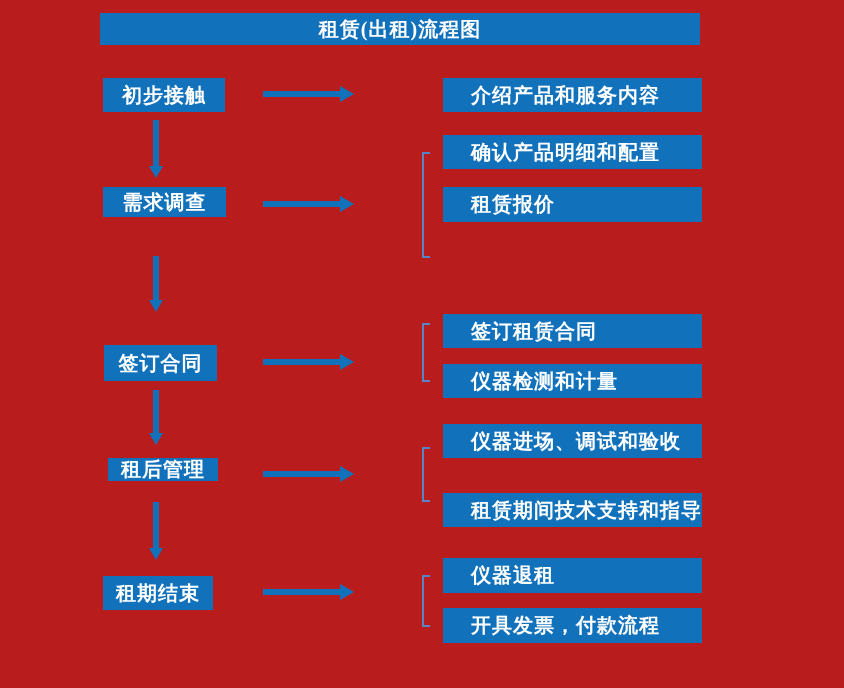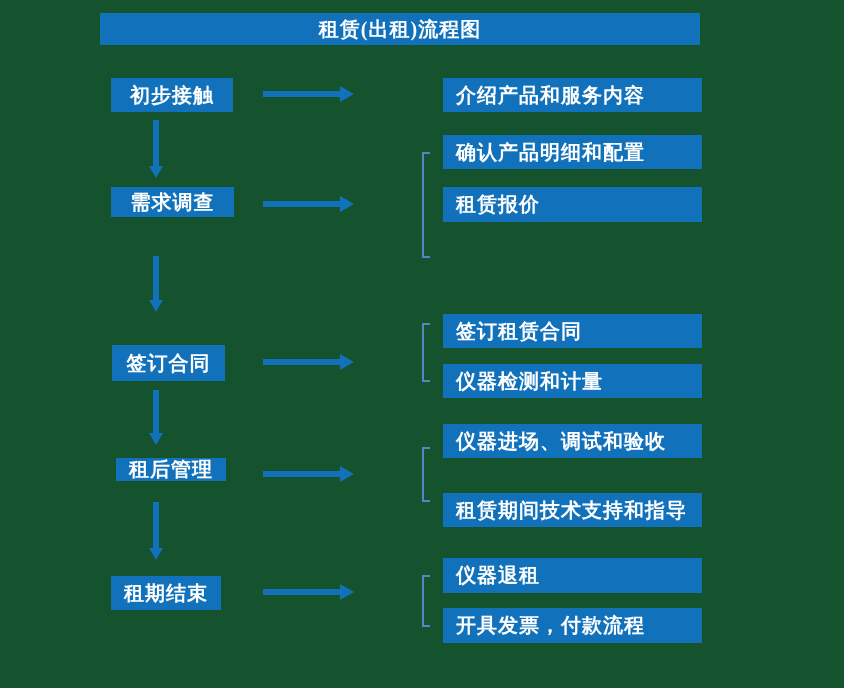--- a/index.html
+++ b/index.html
@@ -1,39 +1,39 @@
 <!DOCTYPE html>
 <html><head>
 <meta charset="utf-8">
 <style>
   html,body{margin:0;padding:0;background:#ffffff;}
   .canvas{
     position:relative;
     width:844px;height:688px;
-    background:#14532d;
+    background:#b91c1c;
     font-family:"Liberation Serif","DejaVu Serif",serif;
     overflow:hidden;
   }
   .title-bar{
     position:absolute;left:100px;top:13px;width:600px;height:32px;
     background:#1171BB;color:#ffffff;
     display:flex;align-items:center;justify-content:center;
     font-weight:bold;font-size:20px;letter-spacing:1px;
   }
   .box{
     position:absolute;
     background:#1171BB;color:#ffffff;
     font-weight:bold;font-size:20px;
     display:flex;align-items:center;
     box-sizing:border-box;
     letter-spacing:1px;
     white-space:nowrap;
   }
-  .left-box{justify-content:center;margin-left:8px;}
-  .right-box{left:443px;width:259px;height:34px;padding-left:13px;}
+  .left-box{justify-content:center;}
+  .right-box{left:443px;width:259px;height:34px;padding-left:28px;}
   .l0{left:103px;top:78px;width:122px;height:34px}
   .l1{left:103px;top:187px;width:123px;height:30px}
   .l2{left:104px;top:345px;width:113px;height:36px}
   .l3{left:108px;top:458px;width:110px;height:23px}
   .l4{left:103px;top:576px;width:110px;height:34px}
   .r0{top:78px}
   .r1{top:135px}
   .r2{top:187px;height:35px}
   .r3{top:244px}
   .r4{top:314px}

